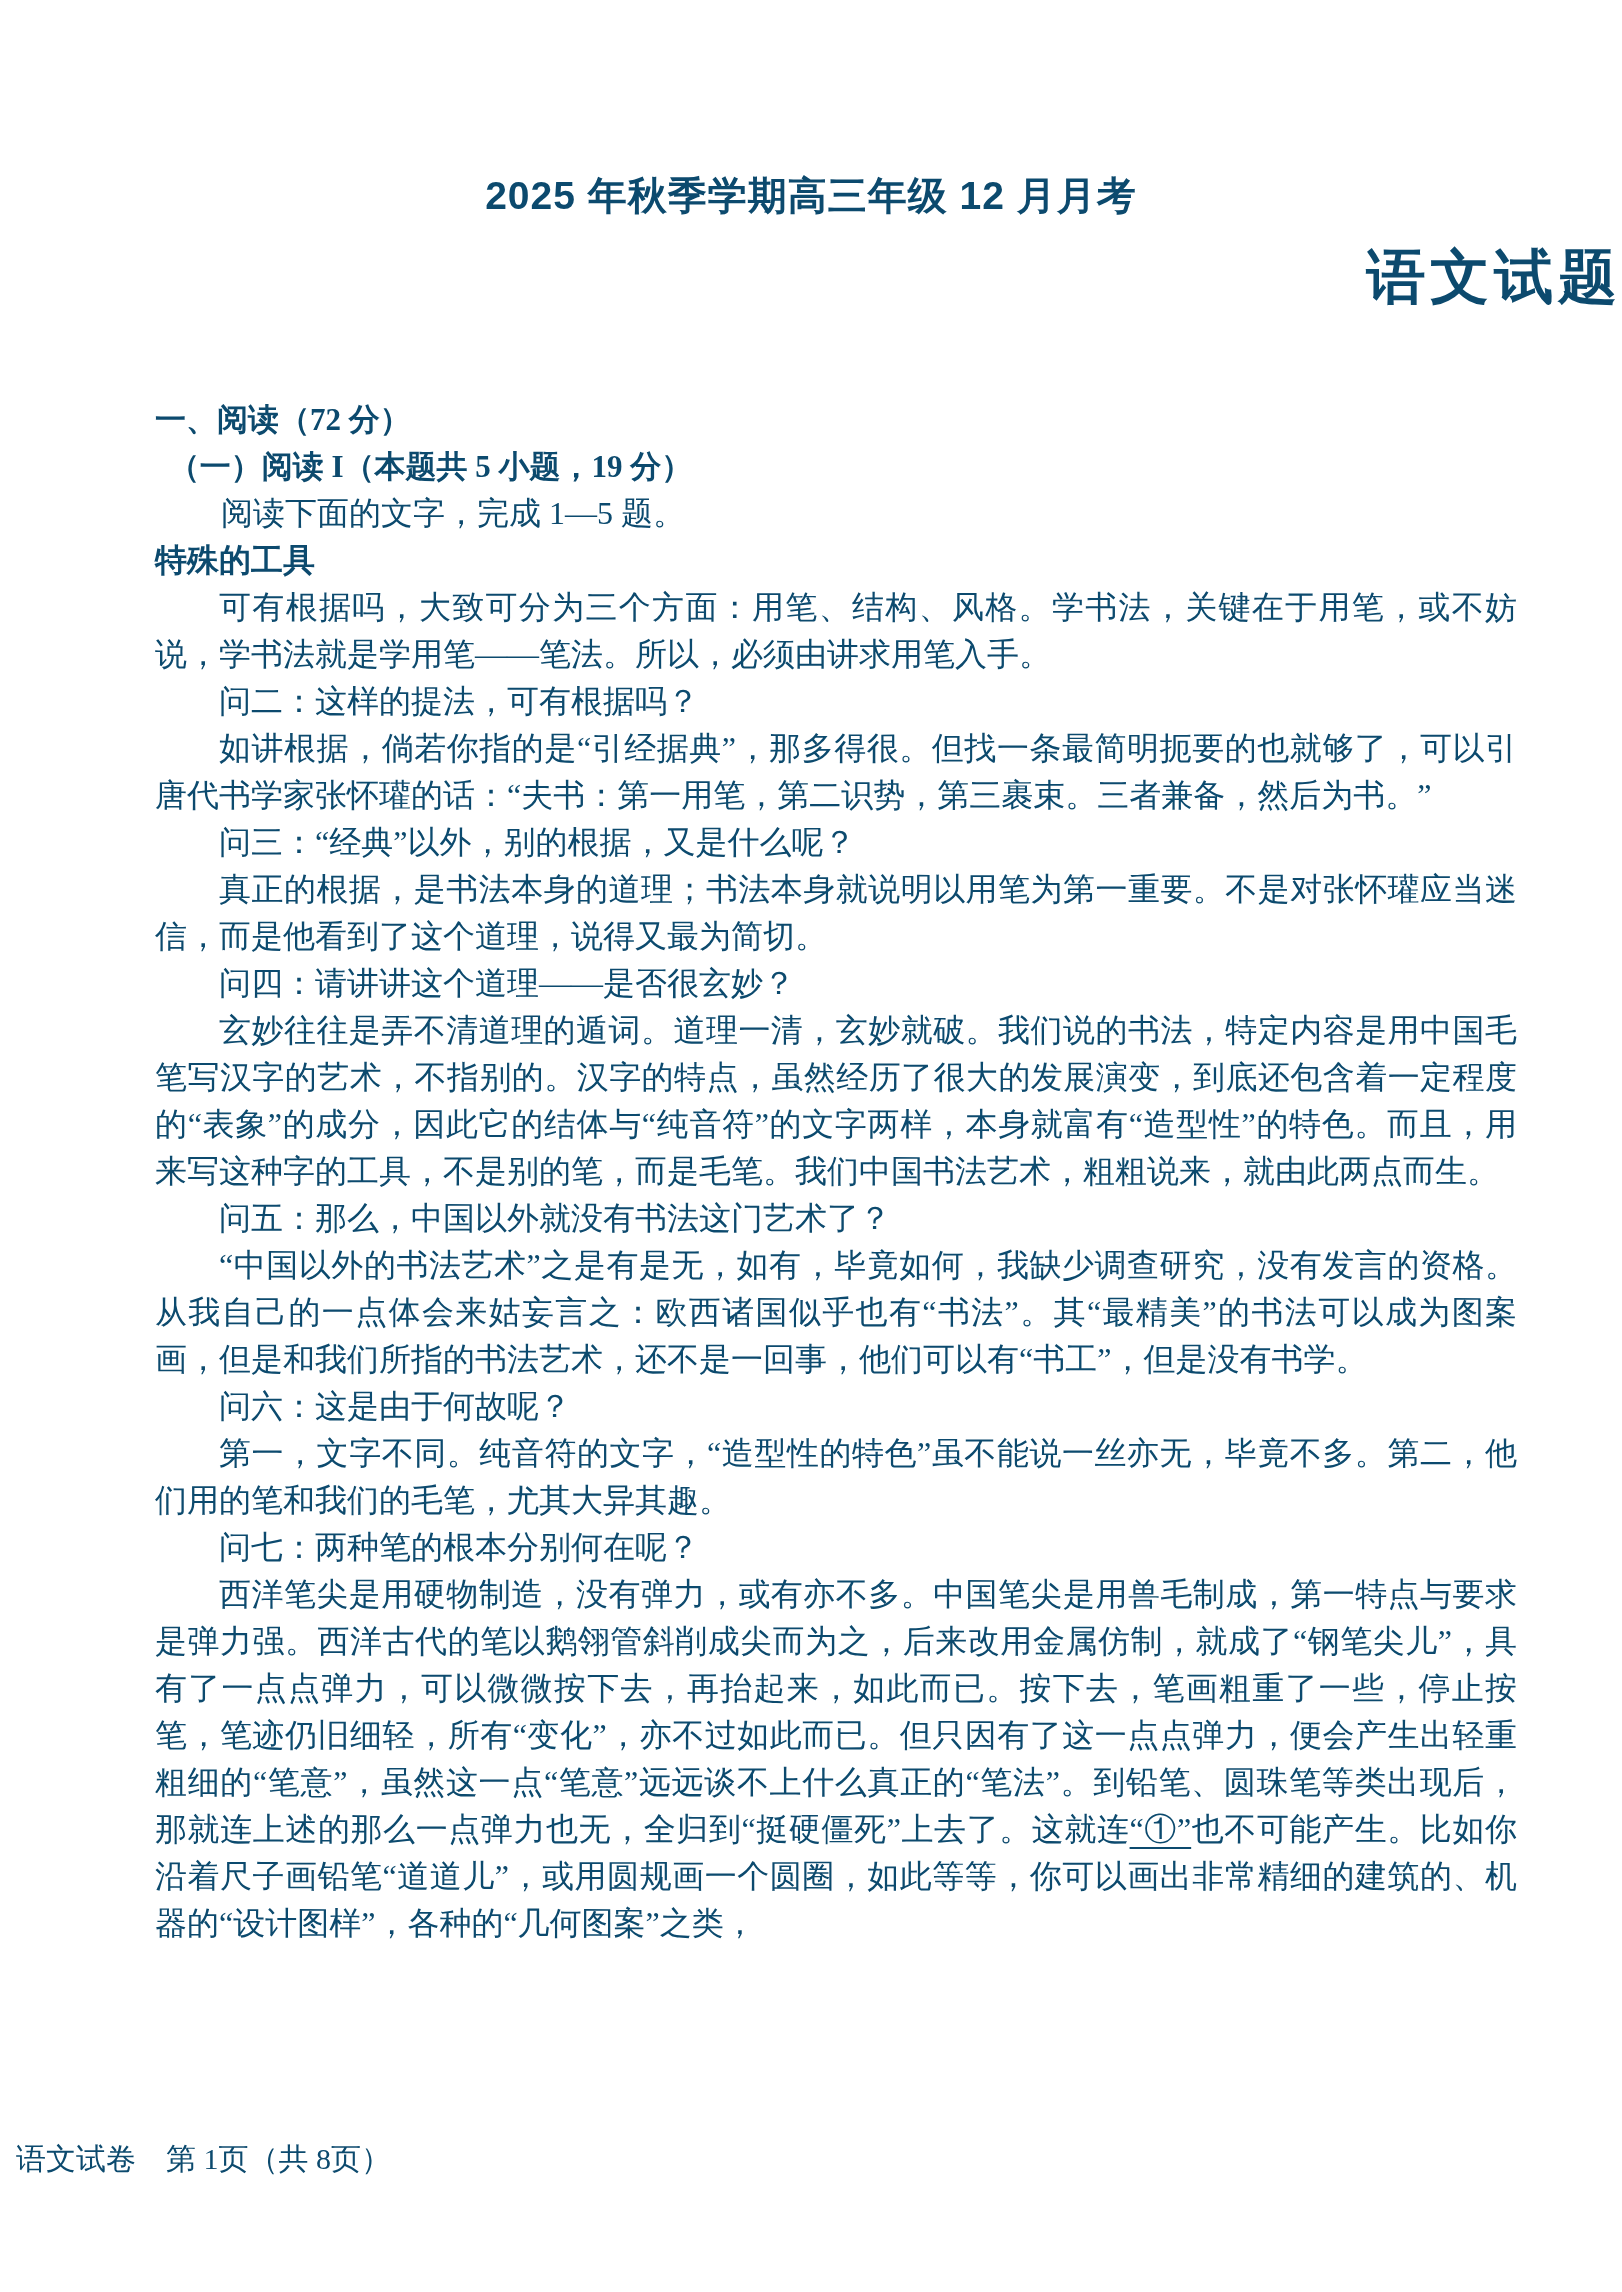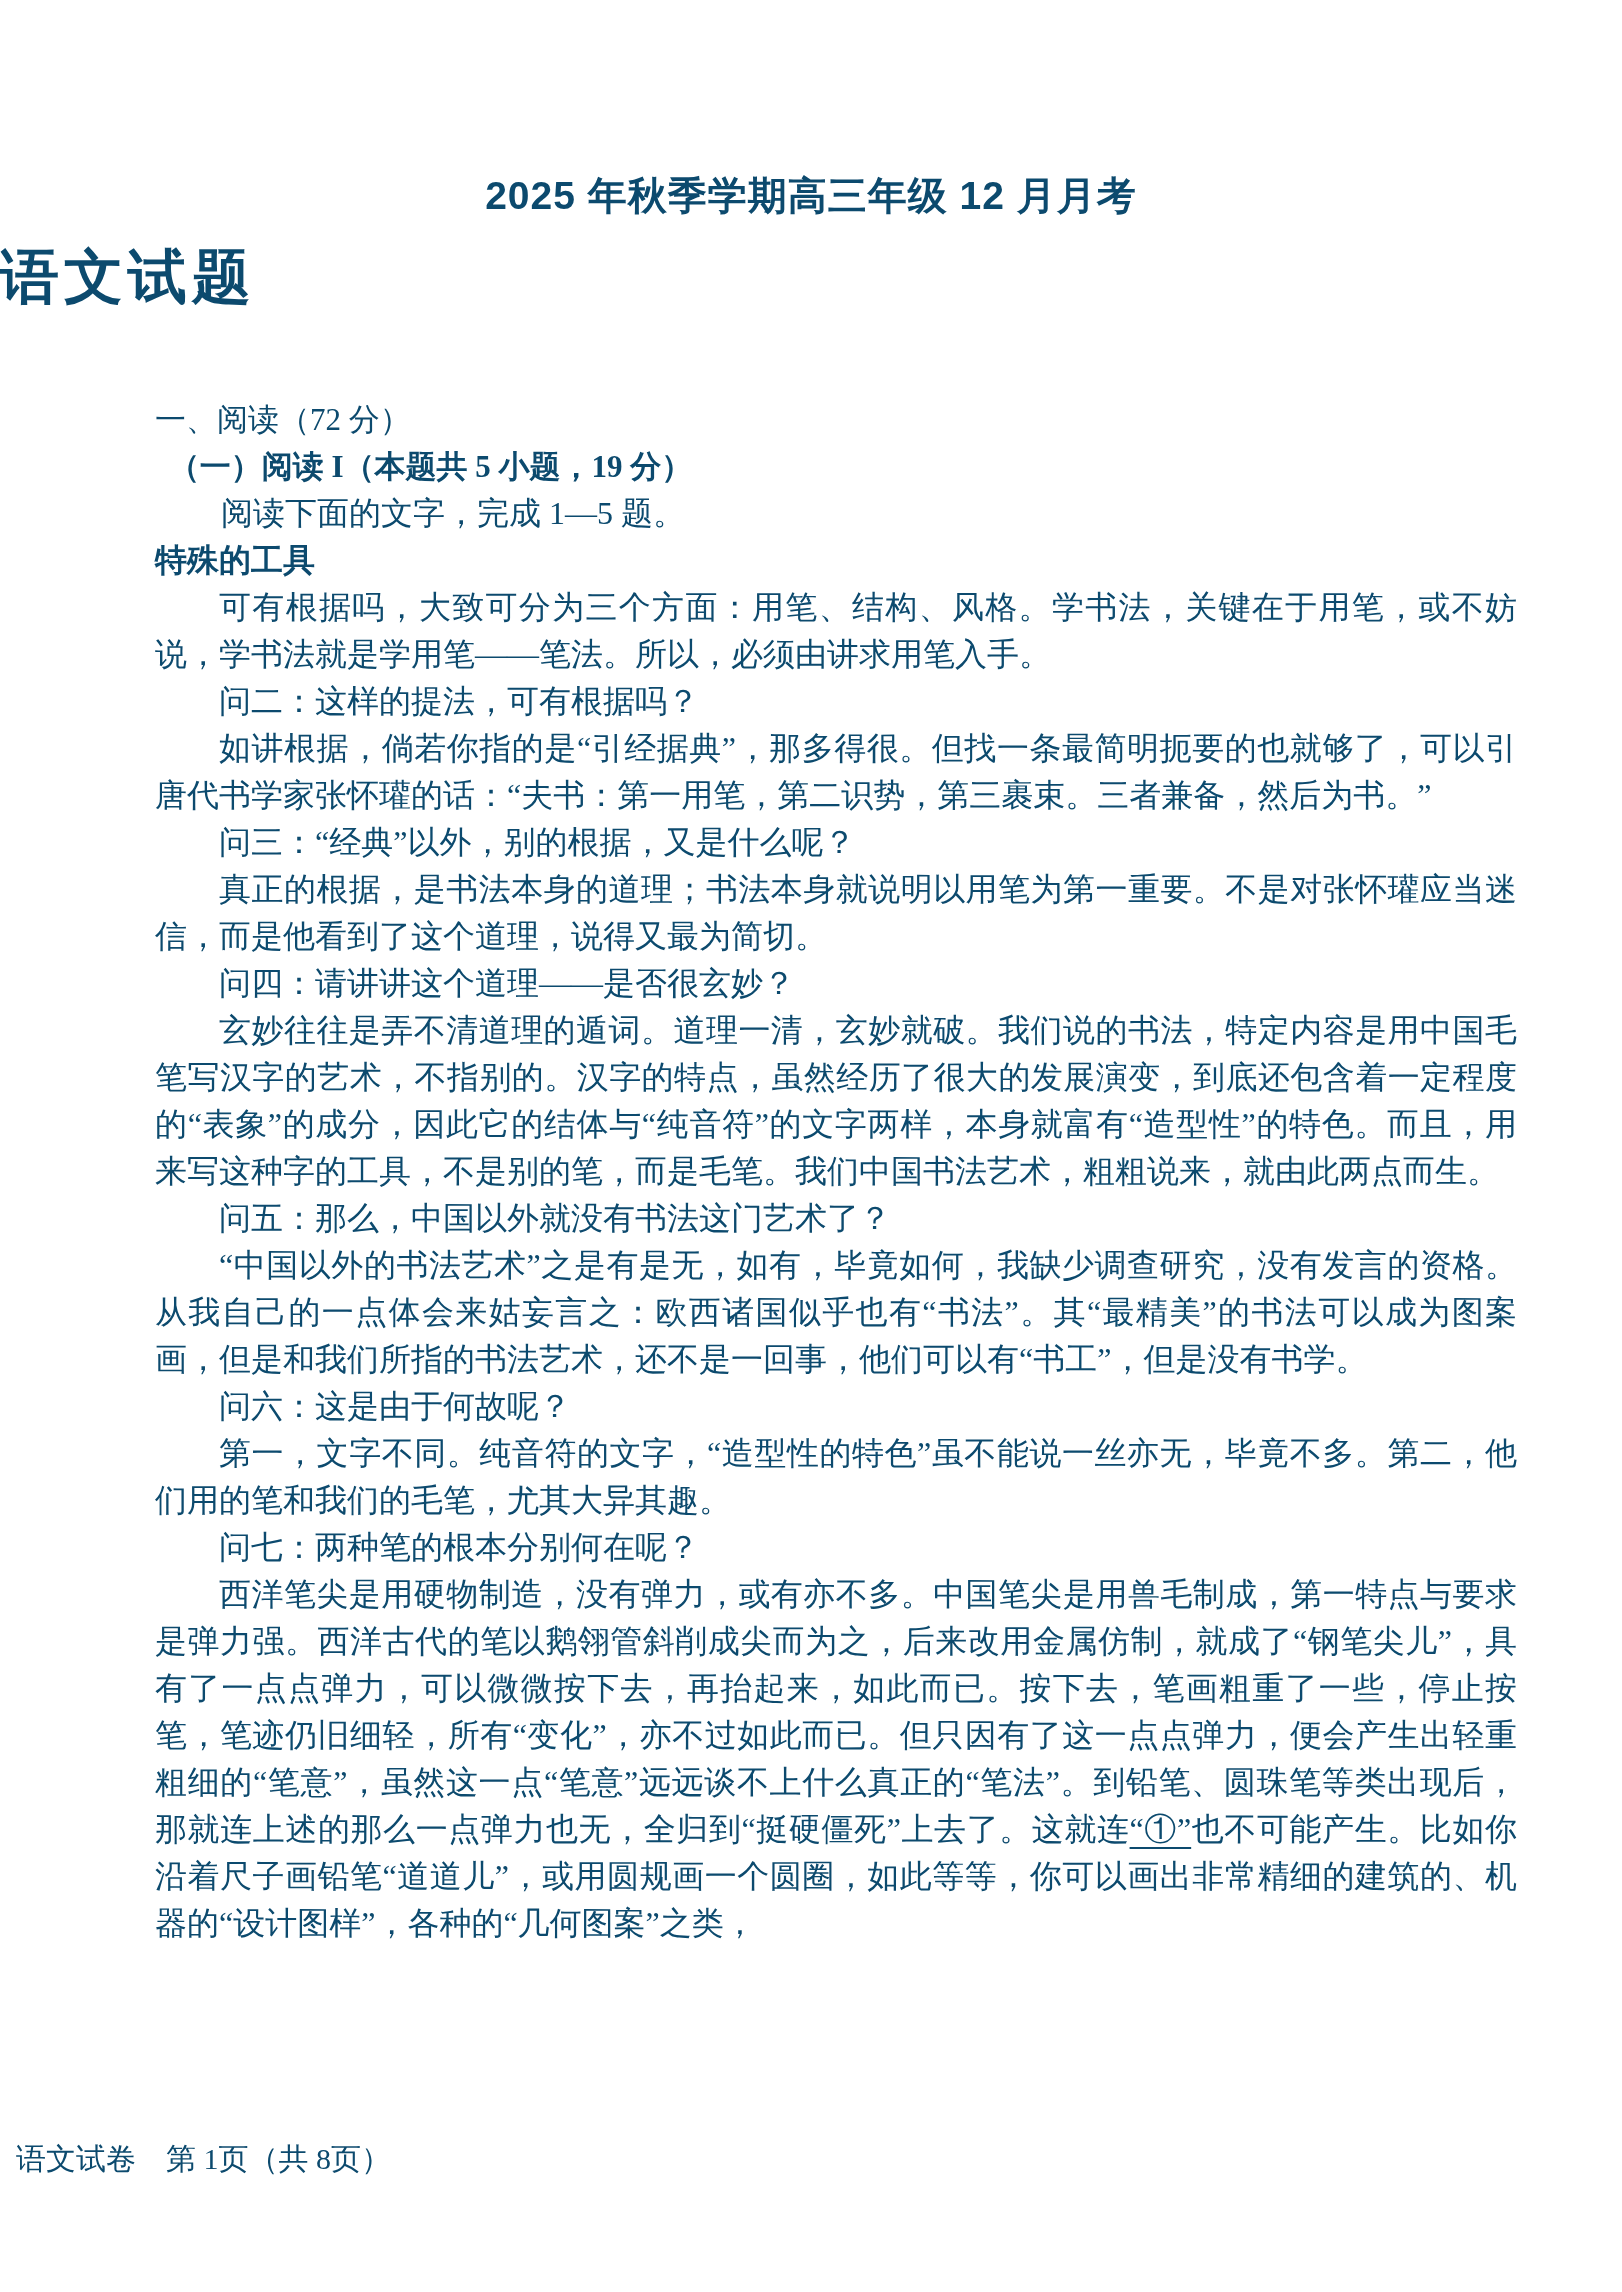--- a/index.html
+++ b/index.html
@@ -15,31 +15,31 @@
   }
   .doc-title {
     position:absolute; top:173px; left:0; width:100%;
     text-align:center;
     font-family:"Liberation Sans","DejaVu Sans",sans-serif;
     font-size:39px; font-weight:700; line-height:45px;
     letter-spacing:1px;
   }
   .doc-subtitle {
     position:absolute; top:243px; left:0; width:100%;
-    text-align:left;
+    text-align:right;
     font-family:"Liberation Sans","DejaVu Sans",sans-serif;
     font-size:59px; font-weight:700; line-height:69px;
     letter-spacing:4.9px;
   }
   .content {
     position:absolute; left:155px; top:396px; width:1362px;
     font-size:32px; line-height:47px;
   }
   .h-section {
-    font-size:31px; font-weight:400; line-height:47px;
+    font-size:31px; font-weight:700; line-height:47px;
   }
   .h-sub {
     font-size:31px; font-weight:700; line-height:47px;
     padding-left:13.7px;
   }
   .intro {
     padding-left:66px; line-height:47px;
   }
   .passage-title {
     text-align:left; font-weight:700; line-height:47px;

